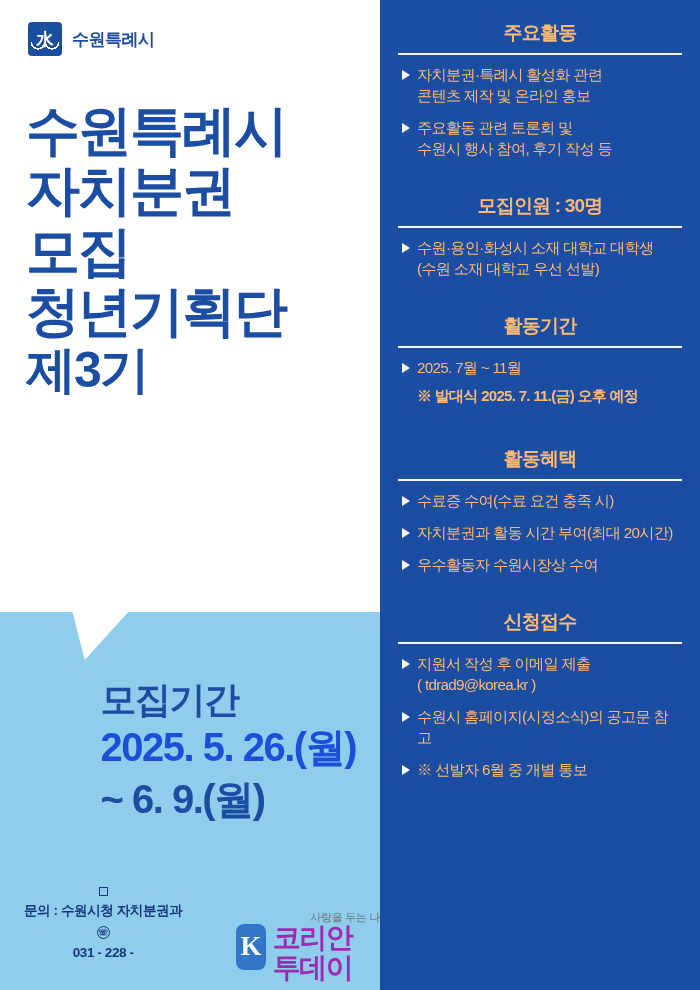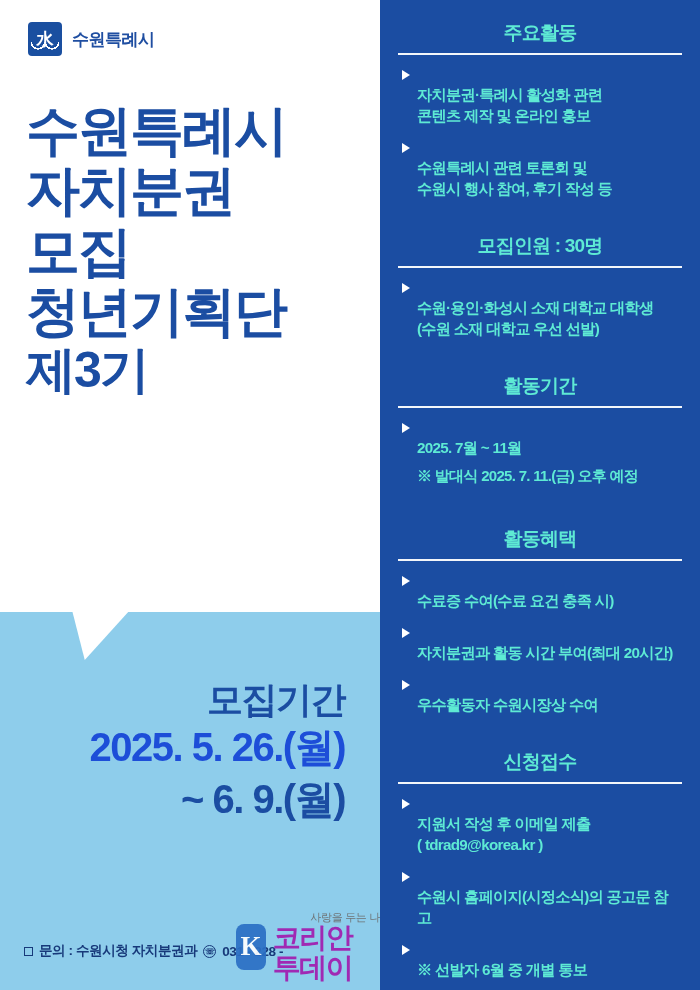--- a/index.html
+++ b/index.html
@@ -65,41 +65,41 @@
     line-height: 1.12;
     white-space: nowrap;
   }
   .headline .l1 { font-size: 54px; }
   .headline .l2 { font-size: 54px; }
   .headline .l3 { font-size: 54px; }
   .headline .l4 { font-size: 54px; }
   .headline .l5 { font-size: 50px; }
 
   .period {
-    position: absolute; right: 35px; top: 678px;
-    text-align: right; z-index: 4;
+    position: absolute; right: 24px; top: 678px;
+    z-index: 4;
   }
   .period .p-title {
     font-size: 36px; font-weight: 800; color: #1b4da2;
     letter-spacing: -1.5px; line-height: 1.2;
   }
   .period .p-date1 {
     font-size: 40px; font-weight: 800; color: #1d4ed8;
     letter-spacing: -1.5px; line-height: 1.3; white-space: nowrap;
   }
   .period .p-date2 {
     font-size: 40px; font-weight: 700; color: #1b4da2;
     letter-spacing: -1.5px; line-height: 1.3; white-space: nowrap;
   }
 
   .contact {
     position: absolute; left: 24px; bottom: 30px;
     font-size: 13.5px; color: #17397a; font-weight: 600;
     letter-spacing: -0.4px; white-space: nowrap; z-index: 4;
-    display: flex; align-items: center; gap: 6px;
+    display: flex; align-items: center; gap: 6px; flex-direction: column;
   }
   .contact .sq {
     display:inline-block; width: 9px; height: 9px;
     border: 1.6px solid #17397a;
   }
   .contact .phone-ico {
     display:inline-block; width: 13px; height: 13px; border-radius: 50%;
     border: 1.5px solid #17397a; position: relative; font-size: 8px;
     text-align:center; line-height: 11px;
   }
@@ -117,21 +117,21 @@
     font-family: "Liberation Serif", serif;
   }
   .wm-text { line-height: 1.05; }
   .wm-sub { font-size: 11px; color: #6b6b6b; letter-spacing: -0.3px; text-align: right; }
   .wm-main { font-size: 28px; font-weight: 800; color: #a21caf; letter-spacing: -1.5px; }
 
   
   .right {
     width: 320px; height: 990px; flex: 0 0 320px;
     background: #1b4da2;
-    color: #5eead4;
+    color: #fdba74;
     padding: 14px 18px 10px 18px;
     position: relative;
   }
   .sec { margin-bottom: 6px; }
   .sec-title {
     text-align: center;
     font-size: 19px; font-weight: 800; letter-spacing: -0.8px;
     padding: 6px 0 7px 0;
   }
   .rule { height: 2px; background: #ffffff; opacity: 0.95; margin: 0 0 10px 0; }
@@ -141,22 +141,22 @@
     margin-bottom: 11px;
   }
   .tri {
     flex: 0 0 auto; margin-top: 5px;
     width: 0; height: 0;
     border-top: 5.5px solid transparent;
     border-bottom: 5.5px solid transparent;
     border-left: 8px solid #ffffff;
   }
   .item-txt {
-    font-size: 15.2px; font-weight: 700; letter-spacing: -0.7px;
-    line-height: 1.38; white-space: pre-line; margin-top: 20px;
+    font-size: 15.2px; font-weight: 400; letter-spacing: -0.7px;
+    line-height: 1.38; white-space: pre-line;
   }
   .note {
     font-size: 15px; font-weight: 700; letter-spacing: -0.7px;
     margin: -4px 0 18px 15px; line-height: 1.38; white-space: pre-line;
   }
 </style>
 </head>
 <body>
 
 <div class="poster">
@@ -209,21 +209,21 @@
       <div class="sec-title">주요활동</div>
       <div class="rule"></div>
       <div class="items">
         <div class="item">
           <span class="tri"></span>
           <span class="item-txt">자치분권·특례시 활성화 관련
 콘텐츠 제작 및 온라인 홍보</span>
         </div>
         <div class="item">
           <span class="tri"></span>
-          <span class="item-txt">수원특례시 관련 토론회 및
+          <span class="item-txt">주요활동 관련 토론회 및
 수원시 행사 참여, 후기 작성 등</span>
         </div>
       </div>
     </div>
 
     <div class="sec">
       <div class="sec-title">모집인원 : 30명</div>
       <div class="rule"></div>
       <div class="items">
         <div class="item">

